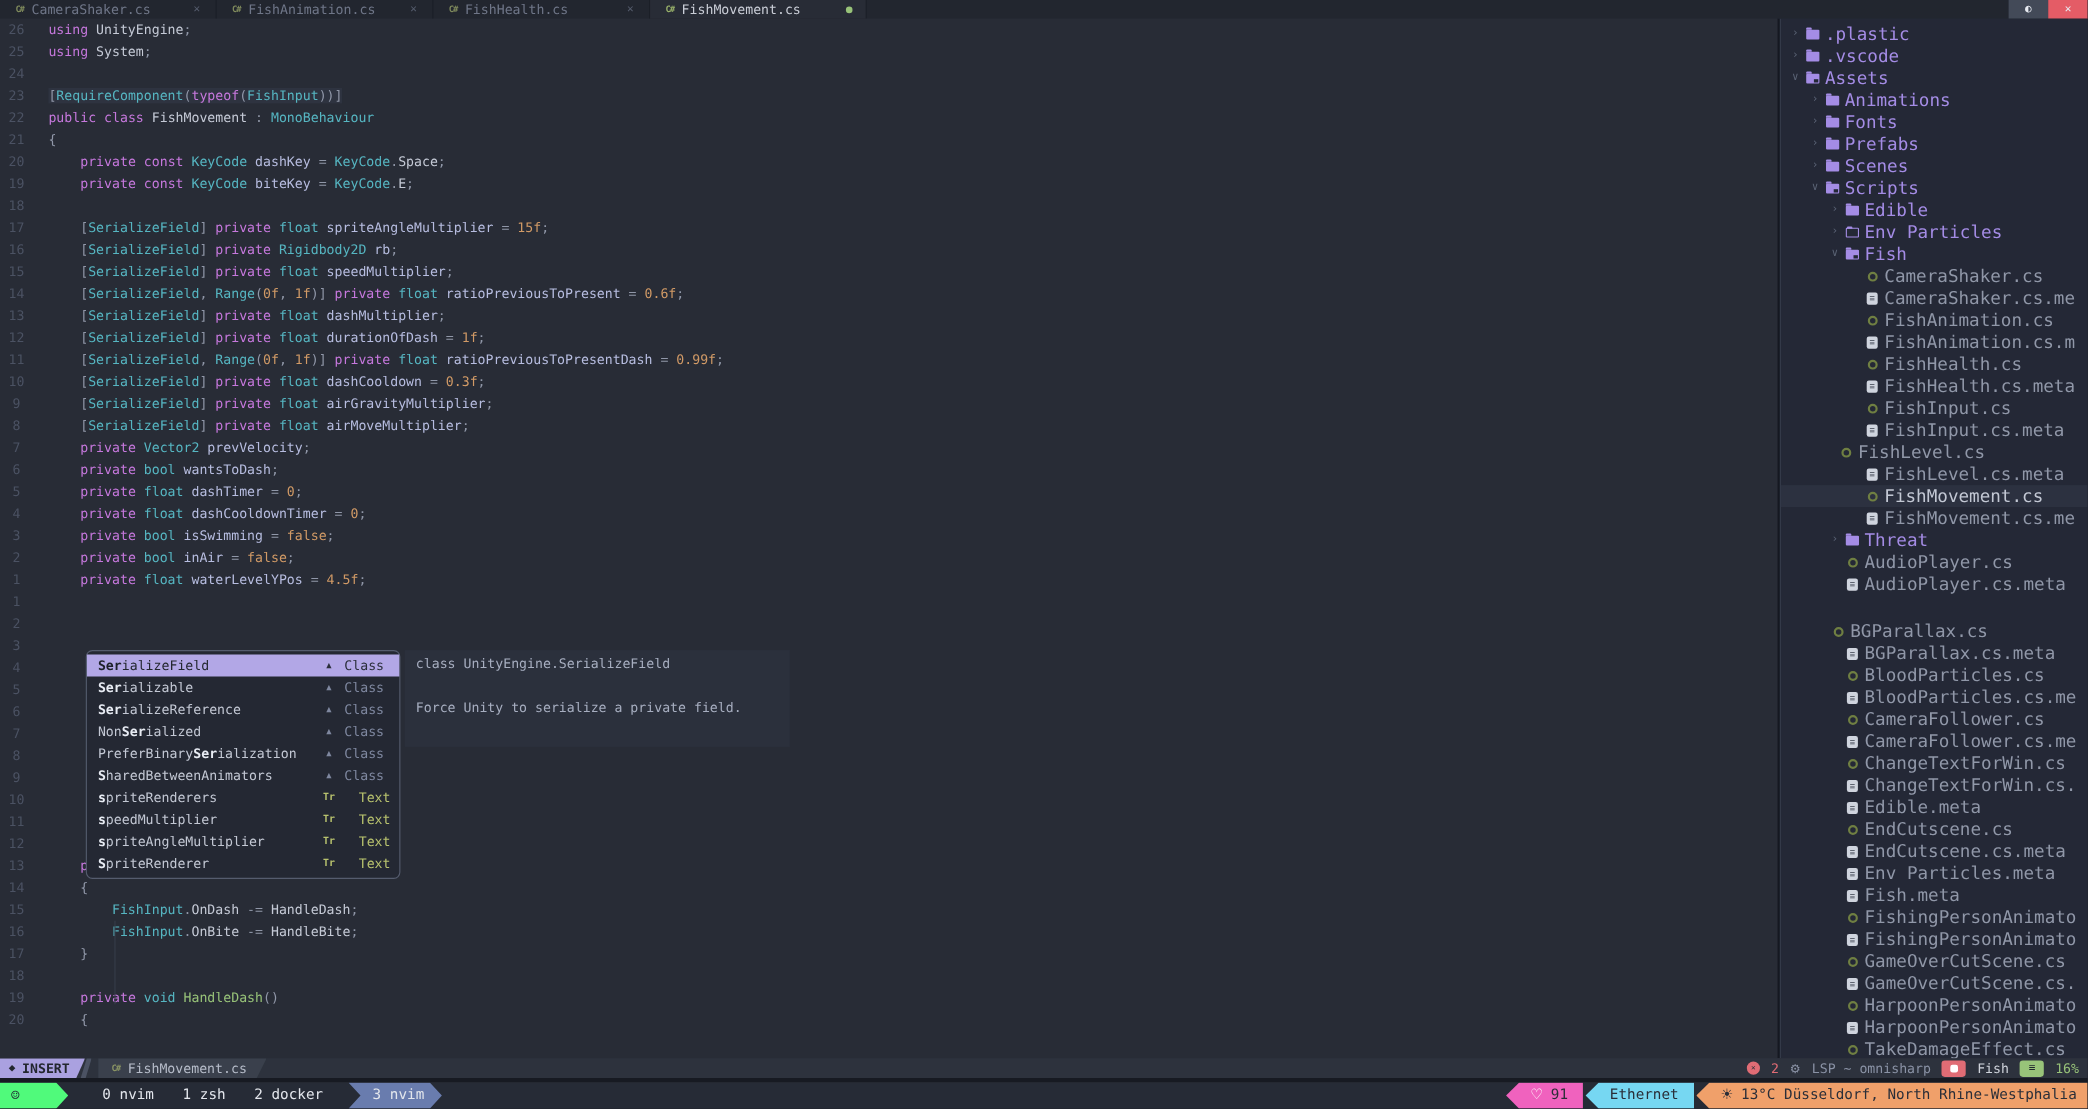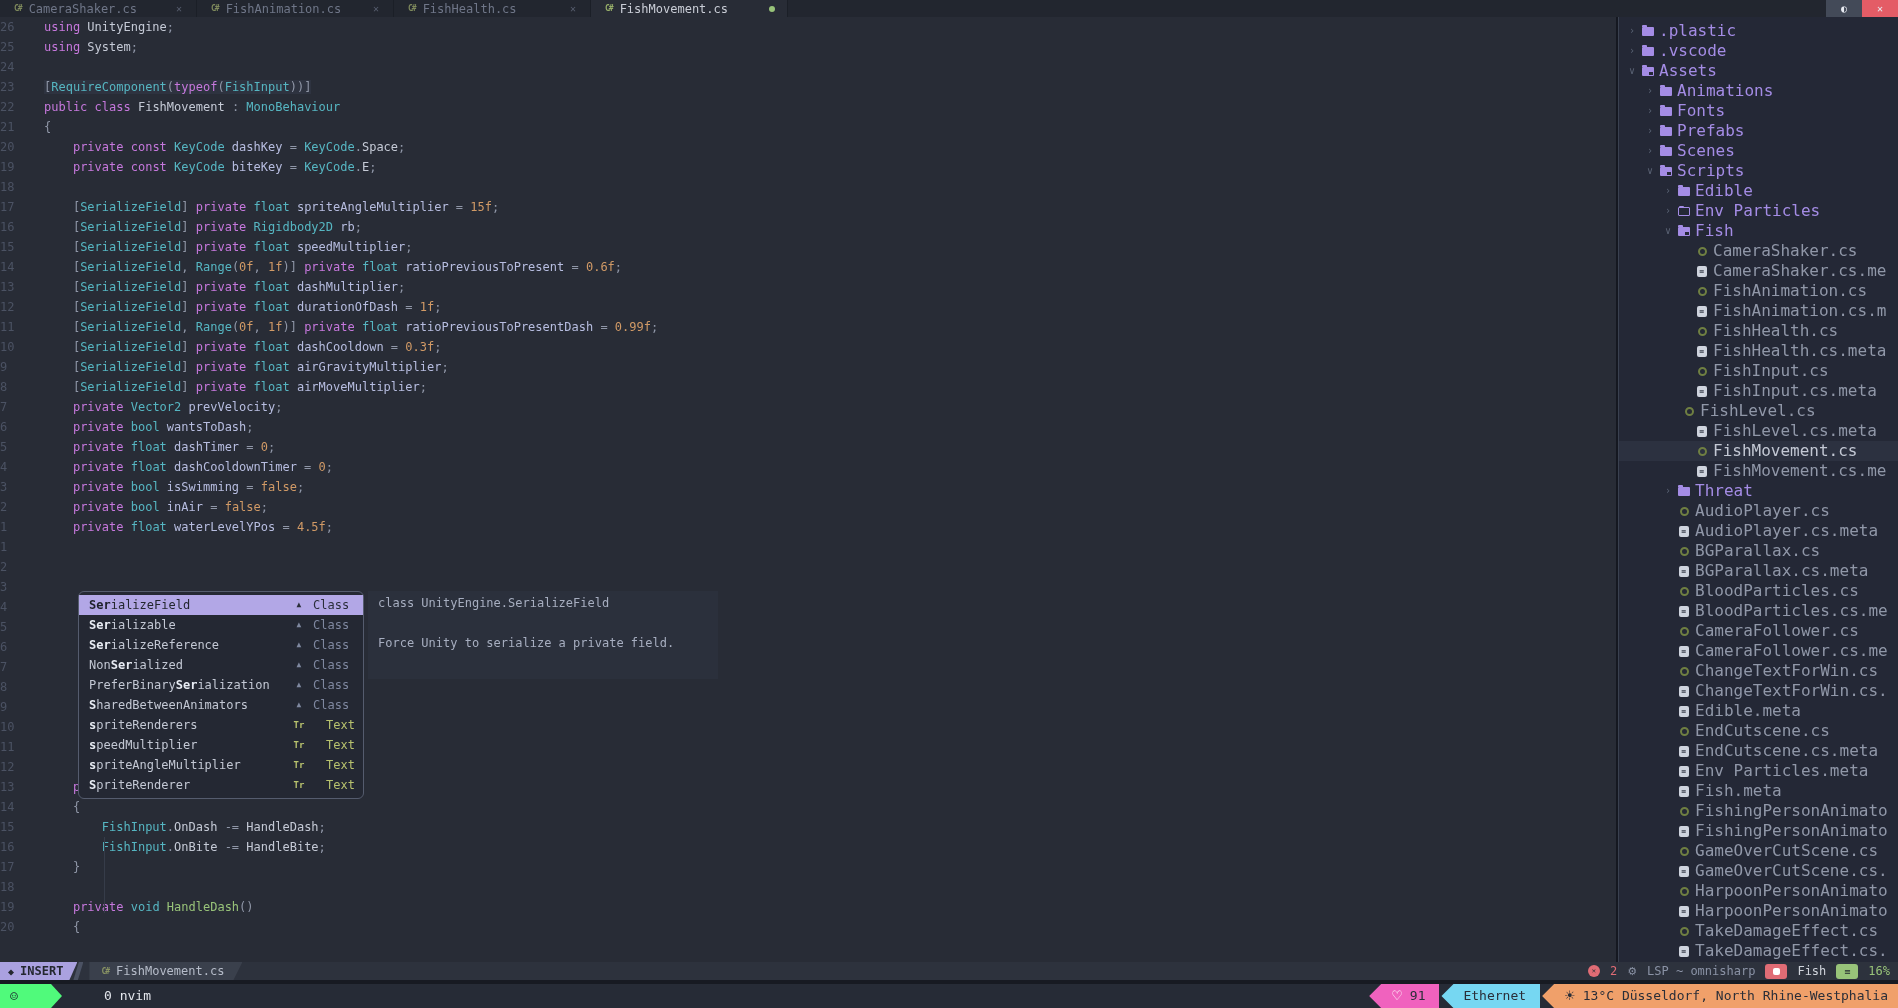--- a/index.html
+++ b/index.html
@@ -18,21 +18,21 @@
   .tab.active .csicon{color:#98b06a;}
   .moddot{width:6px;height:6px;border-radius:3px;background:#98c379;display:inline-block;}
   #winbtns{margin-left:auto;display:flex;}
   .winbtn{width:36px;height:17px;display:flex;align-items:center;justify-content:center;
     color:#e8ebf2;font-size:10px;}
   #btn-restore{background:#434a58;}
   #btn-close{background:#e45c66;}
   
   #editor{position:absolute;left:0;top:17px;width:1616px;height:945px;background:#282c36;overflow:hidden;}
   .code-line{display:flex;height:20px;line-height:20px;white-space:pre;}
-  .gutter{width:30px;text-align:left;color:#4b5263;flex:0 0 30px;}
+  .gutter{width:30px;text-align:center;color:#4b5263;flex:0 0 30px;}
   .code-line.cur .gutter{color:#c9cdd6;}
   .line-text{margin-left:14px;}
   .hl-line{background:#2e3340;}
   .tk-k{color:#c678dd}.tk-t{color:#56b6c2}.tk-v{color:#b7bde0}.tk-w{color:#c5cad6}
   .tk-p{color:#9097a8}.tk-n{color:#d19a66}.tk-f{color:#98c379}.tk-g{color:#5b6270}
   .tk-cursor{background:#c6cad2;color:#282c36;}
   #indent-guide{position:absolute;left:104px;top:820px;width:1px;height:76px;background:#363c49;}
   
   #popup{position:absolute;left:78px;top:574px;width:284px;background:#242833;
     border:1px solid #555c6e;border-radius:6px;padding:3px 0;z-index:5;}
@@ -91,21 +91,21 @@
   #badge-red span{width:7px;height:7px;background:#fff;border-radius:2px;display:block;}
   #badge-green{background:#98c379;color:#22262e;font-size:10px;}
   #proj-name{color:#d0d4dc;}
   #scroll-pct{color:#98c379;}
   
   #tmuxgap{position:absolute;left:0;top:980px;width:1898px;height:4px;background:#171a22;}
   #tmux{position:absolute;left:0;top:984px;width:1898px;height:24px;background:#262b36;
     display:flex;align-items:stretch;font-size:13px;color:#e3e6ec;}
   #sess-seg{width:52px;background:#50fa7b;display:flex;align-items:center;padding-left:10px;
     clip-path:polygon(0 0,calc(100% - 11px) 0,100% 50%,calc(100% - 11px) 100%,0 100%);color:#1d2330;font-size:13px;}
-  #windows{display:flex;align-items:center;margin-left:18px;gap:0;flex-direction:column;}
+  #windows{display:flex;align-items:center;margin-left:18px;gap:0;}
   .twin{padding:0 13px;line-height:24px;}
   .twin.active-seg{background:#697cae;margin-left:10px;padding:0 16px 0 22px;
     clip-path:polygon(0 0,calc(100% - 11px) 0,100% 50%,calc(100% - 11px) 100%,0 100%,11px 50%);}
   #tmux-right{margin-left:auto;display:flex;align-items:stretch;}
   .rseg{display:flex;align-items:center;gap:7px;padding:0 14px 0 22px;margin-left:2px;color:#2a2e38;
     clip-path:polygon(12px 0,100% 0,100% 100%,12px 100%,0 50%);line-height:24px;}
   #seg-heart{background:#f062be;}
   #seg-heart .hicon{color:#ffffff;}
   #seg-net{background:#76d7f2;}
   #seg-weather{background:#f0a06a;padding-right:10px;}
@@ -383,21 +383,21 @@
         </span>
         <span class="tlbl file">FishInput.cs</span>
       </div>
       <div class="trow" style="padding-left: 59px;">
         <span class="tarrow"></span>
         <span class="ticon">
           <span class="metaic">≡</span>
         </span>
         <span class="tlbl file">FishInput.cs.meta</span>
       </div>
-      <div class="trow" style="padding-left: 46px;">
+      <div class="trow" style="padding-left: 35px;">
         <span class="tarrow"></span>
         <span class="ticon">
           <span class="csdot"></span>
         </span>
         <span class="tlbl file">FishLevel.cs</span>
       </div>
       <div class="trow" style="padding-left: 59px;">
         <span class="tarrow"></span>
         <span class="ticon">
           <span class="metaic">≡</span>
@@ -432,21 +432,21 @@
         </span>
         <span class="tlbl file">AudioPlayer.cs</span>
       </div>
       <div class="trow" style="padding-left: 41px;">
         <span class="tarrow"></span>
         <span class="ticon">
           <span class="metaic">≡</span>
         </span>
         <span class="tlbl file">AudioPlayer.cs.meta</span>
       </div>
-      <div class="trow" style="padding-left: 41px;">
+      <div class="trow" style="padding-left: 28px; margin-top: 23px;">
         <span class="tarrow"></span>
         <span class="ticon">
           <span class="csdot"></span>
         </span>
         <span class="tlbl file">BGParallax.cs</span>
       </div>
       <div class="trow" style="padding-left: 41px;">
         <span class="tarrow"></span>
         <span class="ticon">
           <span class="metaic">≡</span>

